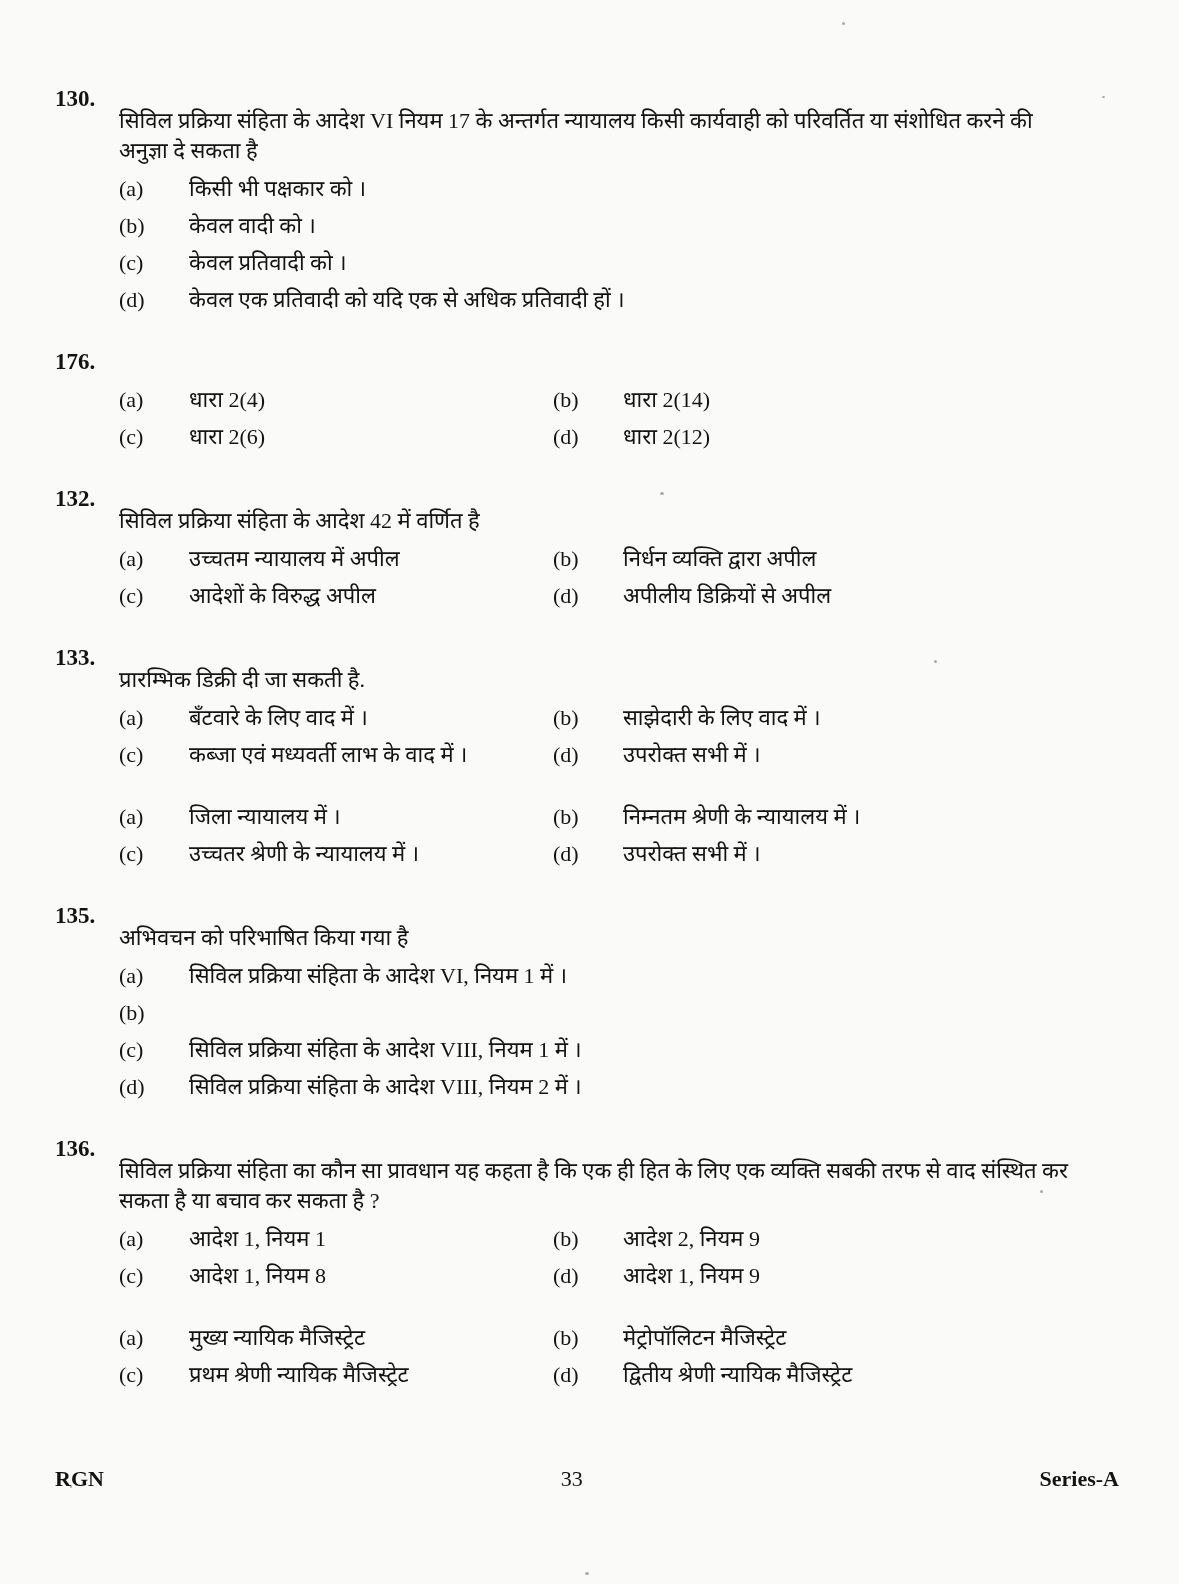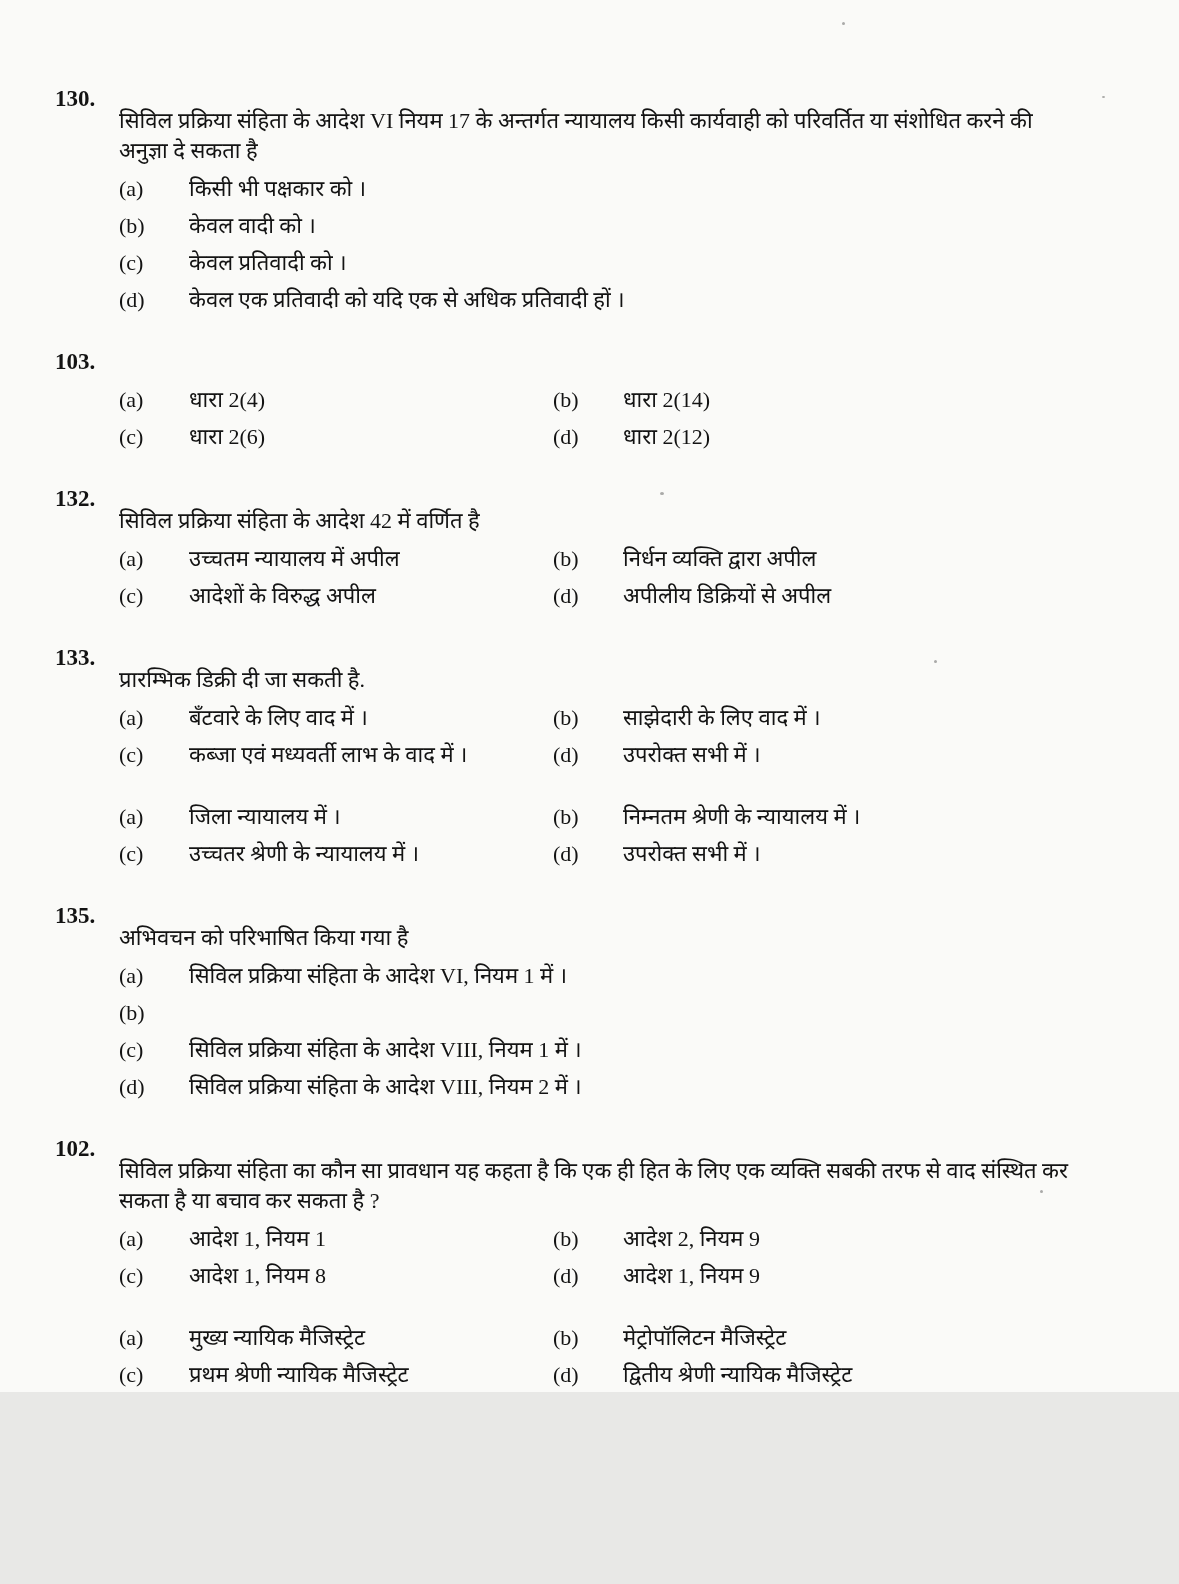--- a/index.html
+++ b/index.html
@@ -3,21 +3,21 @@
 <meta charset="utf-8">
 <style>
   html, body {
     margin: 0;
     padding: 0;
     background: #e8e8e6;
   }
   .page {
     position: relative;
     width: 1179px;
-    height: 1392px;
+    height: 1584px;
     margin: 0 auto;
     background: #fafaf8;
     color: #131313;
     font-family: "Liberation Serif", "DejaVu Serif", serif;
     overflow: hidden;
   }
   .content {
     padding: 84px 48px 0 55px;
   }
   .question {
@@ -108,21 +108,21 @@
         </div>
         <div class="option">
           <span class="opt-label">(d)</span>
           <span class="opt-text">केवल एक प्रतिवादी को यदि एक से अधिक प्रतिवादी हों ।</span>
         </div>
       </div>
     </div>
 
     <div class="question">
       <div class="q-head">
-        <span class="q-num">103.</span>
+        <span class="q-num">176.</span>
       </div>
       <div class="options cols2">
         <div class="option">
           <span class="opt-label">(a)</span>
           <span class="opt-text">धारा 2(4)</span>
         </div>
         <div class="option">
           <span class="opt-label">(b)</span>
           <span class="opt-text">धारा 2(14)</span>
         </div>
@@ -227,21 +227,21 @@
         </div>
         <div class="option">
           <span class="opt-label">(d)</span>
           <span class="opt-text">सिविल प्रक्रिया संहिता के आदेश VIII, नियम 2 में ।</span>
         </div>
       </div>
     </div>
 
     <div class="question">
       <div class="q-head">
-        <span class="q-num">102.</span>
+        <span class="q-num">136.</span>
         <span class="q-text">सिविल प्रक्रिया संहिता का कौन सा प्रावधान यह कहता है कि एक ही हित के लिए एक व्यक्ति सबकी तरफ से वाद संस्थित कर सकता है या बचाव कर सकता है ?</span>
       </div>
       <div class="options cols2">
         <div class="option">
           <span class="opt-label">(a)</span>
           <span class="opt-text">आदेश 1, नियम 1</span>
         </div>
         <div class="option">
           <span class="opt-label">(b)</span>
           <span class="opt-text">आदेश 2, नियम 9</span>

